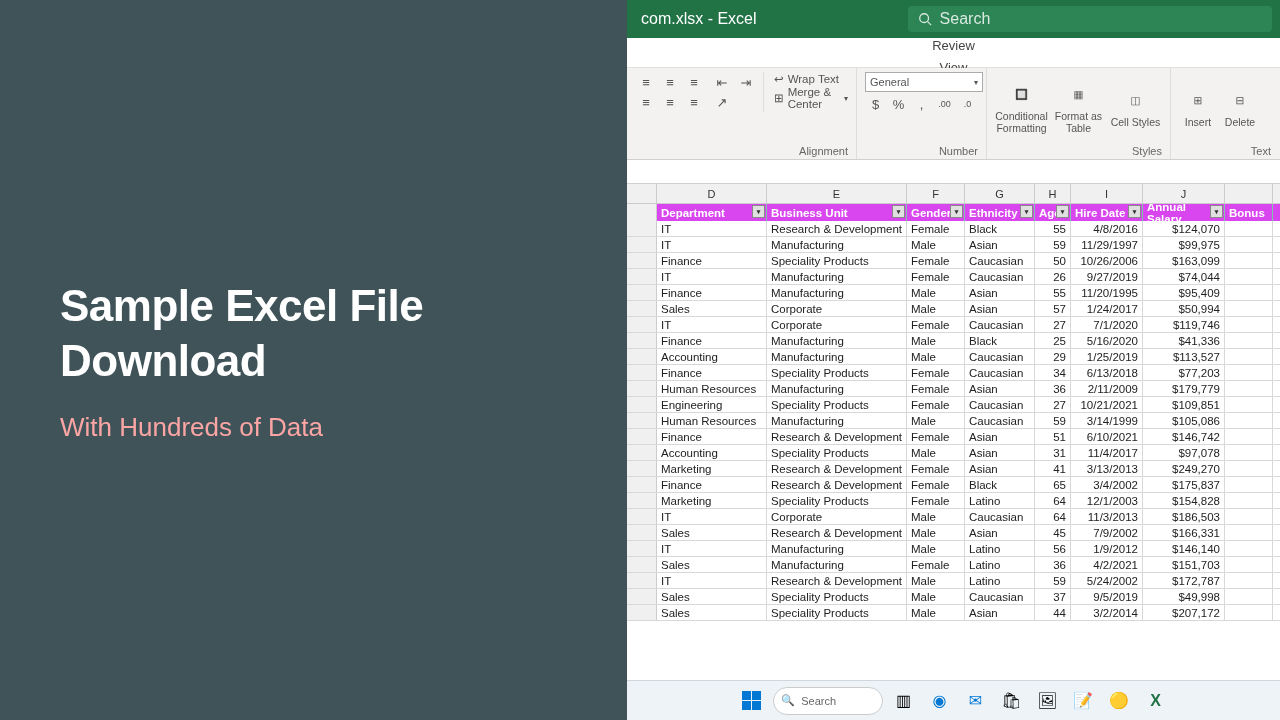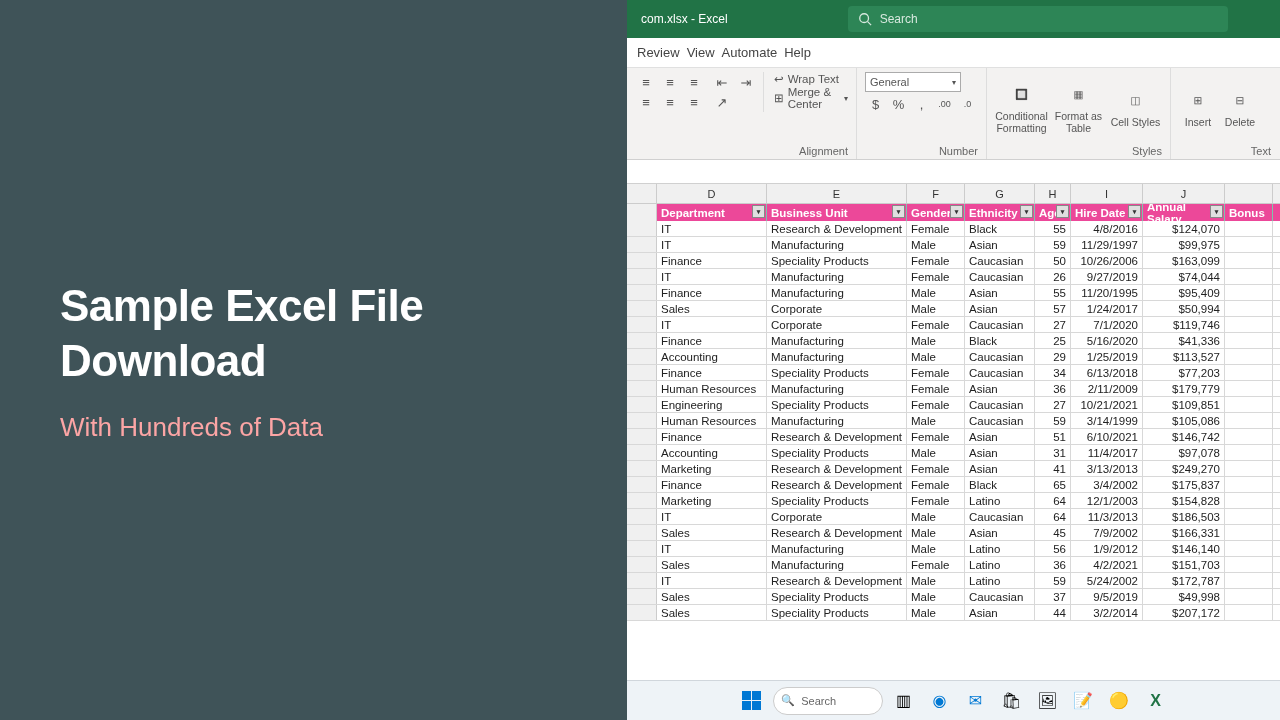--- a/index.html
+++ b/index.html
@@ -7,53 +7,53 @@
   
   
   .banner { width: 627px; height: 720px; background: #3f5358; display: flex; flex-direction: column; justify-content: center; padding: 0 60px; }
   .banner-title { color: #fff; font-size: 44px; font-weight: 700; line-height: 1.25; letter-spacing: -0.5px; }
   .banner-sub { color: #fca5a5; font-size: 26px; font-weight: 500; margin-top: 24px; }
   
   
   .excel { flex: 1; height: 720px; display: flex; flex-direction: column; position: relative; }
   
   
-  .titlebar { height: 38px; background: #217346; display: flex; align-items: center; color: #fff; font-size: 12px; padding: 0 8px; }
+  .titlebar { height: 38px; background: #217346; display: flex; align-items: center; color: #fff; font-size: 16px; padding: 0 8px; gap: 31px; }
   .titlebar-file { flex: 0 0 auto; padding-left: 6px; }
   .search-box { flex: 1; max-width: 380px; margin-left: 120px; background: #2d8556; border-radius: 4px; height: 26px; display: flex; align-items: center; padding: 0 10px; color: #d8e9df; gap: 8px; }
   .search-box svg { width: 14px; height: 14px; }
   
   
-  .ribbon-tabs { height: 30px; background: #fff; border-bottom: 1px solid #e0e0e0; display: flex; align-items: center; padding: 0 10px; gap: 7px; font-size: 13px; color: #444; }
+  .ribbon-tabs { height: 30px; background: #fff; border-bottom: 1px solid #e0e0e0; display: flex; align-items: center; padding: 0 10px; gap: 7px; font-size: 13px; color: #444; flex-direction: column; }
   .ribbon-tabs span { cursor: default; }
   
   
   .ribbon { height: 92px; background: #f3f2f1; border-bottom: 1px solid #d0d0d0; display: flex; }
   .ribbon-group { border-right: 1px solid #ddd; padding: 4px 8px 2px; display: flex; flex-direction: column; font-size: 11px; color: #555; }
   .ribbon-group .body { flex: 1; display: flex; align-items: center; gap: 4px; }
   .ribbon-group .label { text-align: right; font-size: 11px; color: #666; padding-top: 2px; }
   .rg-align .body { flex-direction: column; gap: 2px; align-items: flex-start; }
   .align-row { display: flex; gap: 2px; }
   .icon-btn { width: 22px; height: 20px; display: flex; align-items: center; justify-content: center; font-size: 13px; color: #555; border: 1px solid transparent; }
   .merge-line { display: flex; align-items: center; gap: 4px; font-size: 11.5px; margin-left: 4px; }
   .rg-num .body { flex-direction: column; gap: 2px; align-items: stretch; }
-  .fmt-dd { width: 96px; height: 20px; border: 1px solid #ababab; background: #fff; font-size: 11px; padding: 0 4px; display: flex; align-items: center; justify-content: space-between; }
+  .fmt-dd { width: 118px; height: 20px; border: 1px solid #ababab; background: #fff; font-size: 11px; padding: 0 4px; display: flex; align-items: center; justify-content: space-between; }
   .num-row { display: flex; gap: 2px; }
   .big-btn { display: flex; flex-direction: column; align-items: center; justify-content: center; width: 58px; font-size: 10.5px; text-align: center; line-height: 1.1; gap: 2px; }
   .big-btn .ic { height: 28px; display: flex; align-items: center; justify-content: center; }
   
   
   .formula-bar { height: 24px; border-bottom: 1px solid #d0d0d0; background: #fff; }
   .col-headers { display: flex; height: 20px; background: #f0f0f0; border-bottom: 1px solid #ccc; font-size: 11px; color: #333; }
   .col-headers div { border-right: 1px solid #ccc; display: flex; align-items: center; justify-content: center; }
   .row-head-spacer { width: 30px; }
   
   .grid { flex: 1; overflow: hidden; background: #fff; }
   .grid-inner { font-size: 11.5px; color: #222; }
-  .hdr-row { display: flex; height: 17px; background: #ec4899; color: #fff; font-weight: 600; }
+  .hdr-row { display: flex; height: 17px; background: #d946ef; color: #fff; font-weight: 600; }
   .hdr-row .cell { display: flex; align-items: center; padding: 0 4px; border-right: 1px solid #7dc5ad; position: relative; }
   .hdr-row .dd { position: absolute; right: 1px; top: 1px; width: 13px; height: 13px; background: #e0e0e0; border: 1px solid #888; display: flex; align-items: center; justify-content: center; font-size: 7px; color: #333; }
   .drow { display: flex; height: 16px; border-bottom: 1px solid #d8d8d8; }
   .drow .cell { border-right: 1px solid #d8d8d8; padding: 0 4px; display: flex; align-items: center; overflow: hidden; white-space: nowrap; }
   .drow .cell.num { justify-content: flex-end; }
   .rh { width: 30px; background: #f0f0f0; border-right: 1px solid #ccc; justify-content: center; color: #555; font-size: 10px; display:flex; align-items:center;}
   
   .c-d { width: 110px; }
   .c-e { width: 140px; }
   .c-f { width: 58px; }

